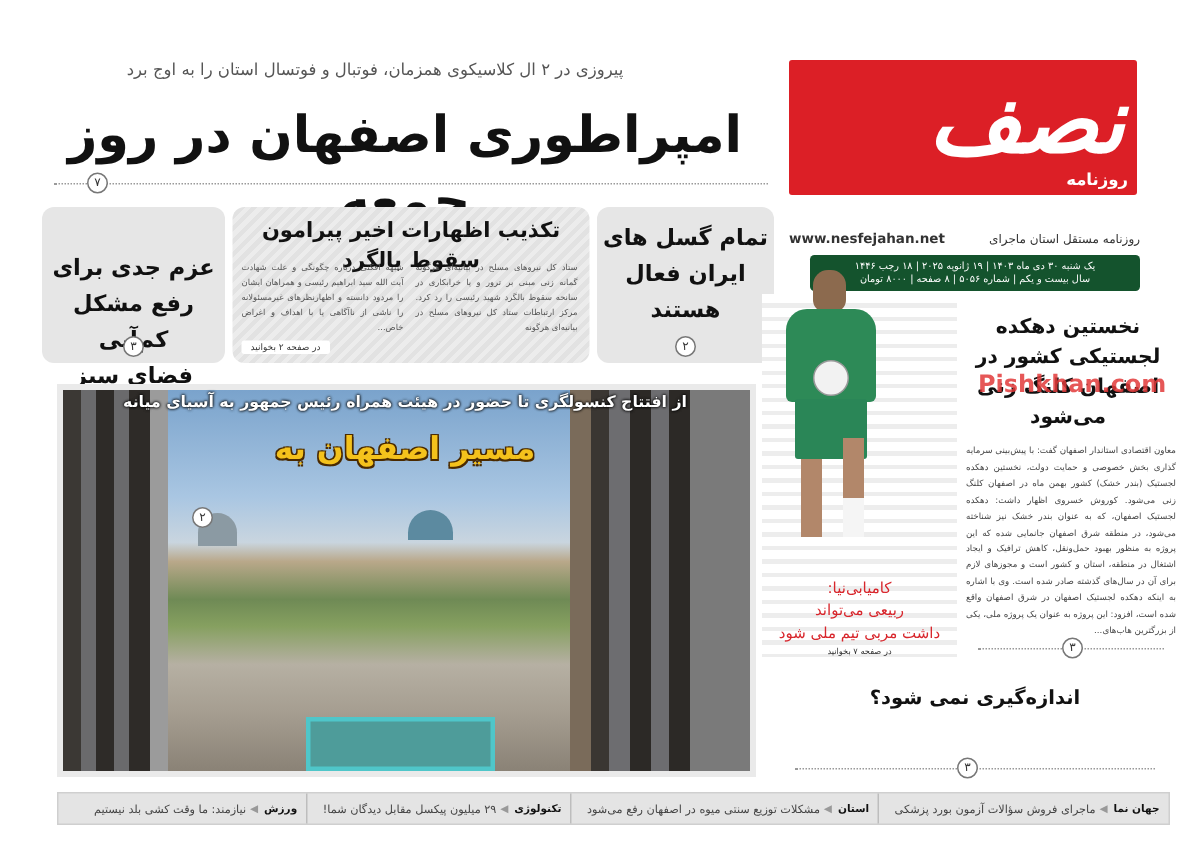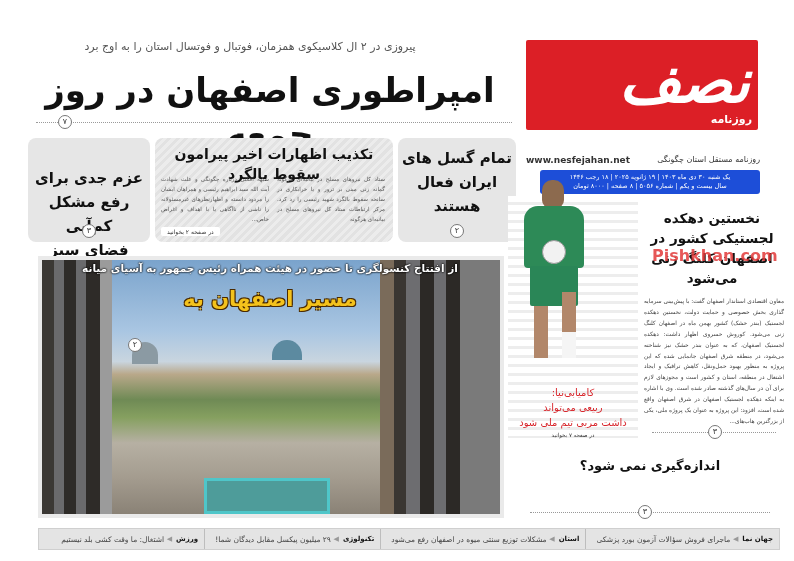--- a/index.html
+++ b/index.html
@@ -13,21 +13,21 @@
   .headline { left: 20px; top: 68px; width: 500px; text-align: center; font-size: 34px; font-weight: bold; color: #111; letter-spacing: -1px; line-height: 44px; }
   .rule-top { left: 36px; top: 122px; width: 476px; border-top: 1px dotted #9a9a9a; }
   .page-ref { width: 14px; height: 14px; border: 1px solid #777; border-radius: 50%; font-size: 8px; line-height: 12px; text-align: center; color: #333; background: #fff; direction: ltr; }
 
   
   .logo { left: 526px; top: 40px; width: 232px; height: 90px; background: #dc1f26; border-radius: 2px; overflow: hidden; }
   .logo-word { position: absolute; right: 8px; top: -4px; font-family: "DejaVu Serif", serif; font-size: 60px; font-weight: bold; color: #ffffff; line-height: 90px; letter-spacing: -2px; font-style: italic; }
   .logo-sub { position: absolute; right: 6px; bottom: 4px; font-size: 11px; font-weight: bold; color: #fff; }
   .logo-url { left: 526px; top: 155px; font-size: 9px; font-weight: bold; color: #333; direction: ltr; }
   .logo-tag { left: 650px; top: 155px; width: 110px; text-align: right; font-size: 8px; color: #333; }
-  .dateline { left: 540px; top: 170px; width: 220px; height: 24px; background: #1d4ed8; border-radius: 3px; color: #fff; font-size: 6.5px; text-align: center; padding-top: 3px; line-height: 9px; }
+  .dateline { left: 540px; top: 170px; width: 220px; height: 24px; background: #14532d; border-radius: 3px; color: #fff; font-size: 6.5px; text-align: center; padding-top: 3px; line-height: 9px; }
 
   
   .box { background: #e6e6e6; border-radius: 8px; }
   .box-title { font-weight: bold; text-align: center; color: #111; }
   .box1 { left: 398px; top: 138px; width: 118px; height: 104px; }
   .box1 .box-title { font-size: 15px; line-height: 24px; padding-top: 8px; }
   .box2 { left: 155px; top: 138px; width: 238px; height: 104px; background: repeating-linear-gradient(135deg, #ececec 0 3px, #e2e2e2 3px 6px); }
   .box2 .box-title { font-size: 14px; line-height: 20px; padding-top: 6px; }
   .box2 .col { position: absolute; top: 36px; width: 108px; font-size: 5.6px; line-height: 10px; color: #555; text-align: justify; }
   .box2 .more { position: absolute; left: 6px; bottom: 6px; background: #fff; font-size: 6px; padding: 1px 6px; color: #333; border-radius: 2px; }
@@ -81,21 +81,21 @@
 <div class="abs kicker">پیروزی در ۲ ال کلاسیکوی همزمان، فوتبال و فوتسال استان را به اوج برد</div>
 <div class="abs headline">امپراطوری اصفهان در روز جمعه</div>
 <div class="abs rule-top"></div>
 <div class="abs page-ref" style="left:58px; top:115px;">۷</div>
 
 <div class="abs logo">
   <div class="logo-word">نصف جهان</div>
   <div class="logo-sub">روزنامه</div>
 </div>
 <div class="abs logo-url">www.nesfejahan.net</div>
-<div class="abs logo-tag">روزنامه مستقل استان چگونگی</div>
+<div class="abs logo-tag">روزنامه مستقل استان ماجرای</div>
 <div class="abs dateline">
   <div>یک شنبه ۳۰ دی ماه ۱۴۰۳ | ۱۹ ژانویه ۲۰۲۵ | ۱۸ رجب ۱۴۴۶</div>
   <div>سال بیست و یکم | شماره ۵۰۵۶ | ۸ صفحه | ۸۰۰۰ تومان</div>
 </div>
 
 <div class="abs box box1">
   <div class="box-title">
     <div>تمام گسل های</div>
     <div>ایران فعال</div>
     <div>هستند</div>
@@ -165,14 +165,14 @@
   <span class="t-cat">جهان نما</span>
   <span class="t-item">ماجرای فروش سؤالات آزمون بورد پزشکی</span>
   <span class="t-sep"></span>
   <span class="t-cat">استان</span>
   <span class="t-item">مشکلات توزیع سنتی میوه در اصفهان رفع می‌شود</span>
   <span class="t-sep"></span>
   <span class="t-cat">تکنولوژی</span>
   <span class="t-item">۲۹ میلیون پیکسل مقابل دیدگان شما!</span>
   <span class="t-sep"></span>
   <span class="t-cat">ورزش</span>
-  <span class="t-item">اشتغال: ما وقت کشی بلد نیستیم</span>
+  <span class="t-item">نیازمند: ما وقت کشی بلد نیستیم</span>
 </div>
 
 </body></html>

